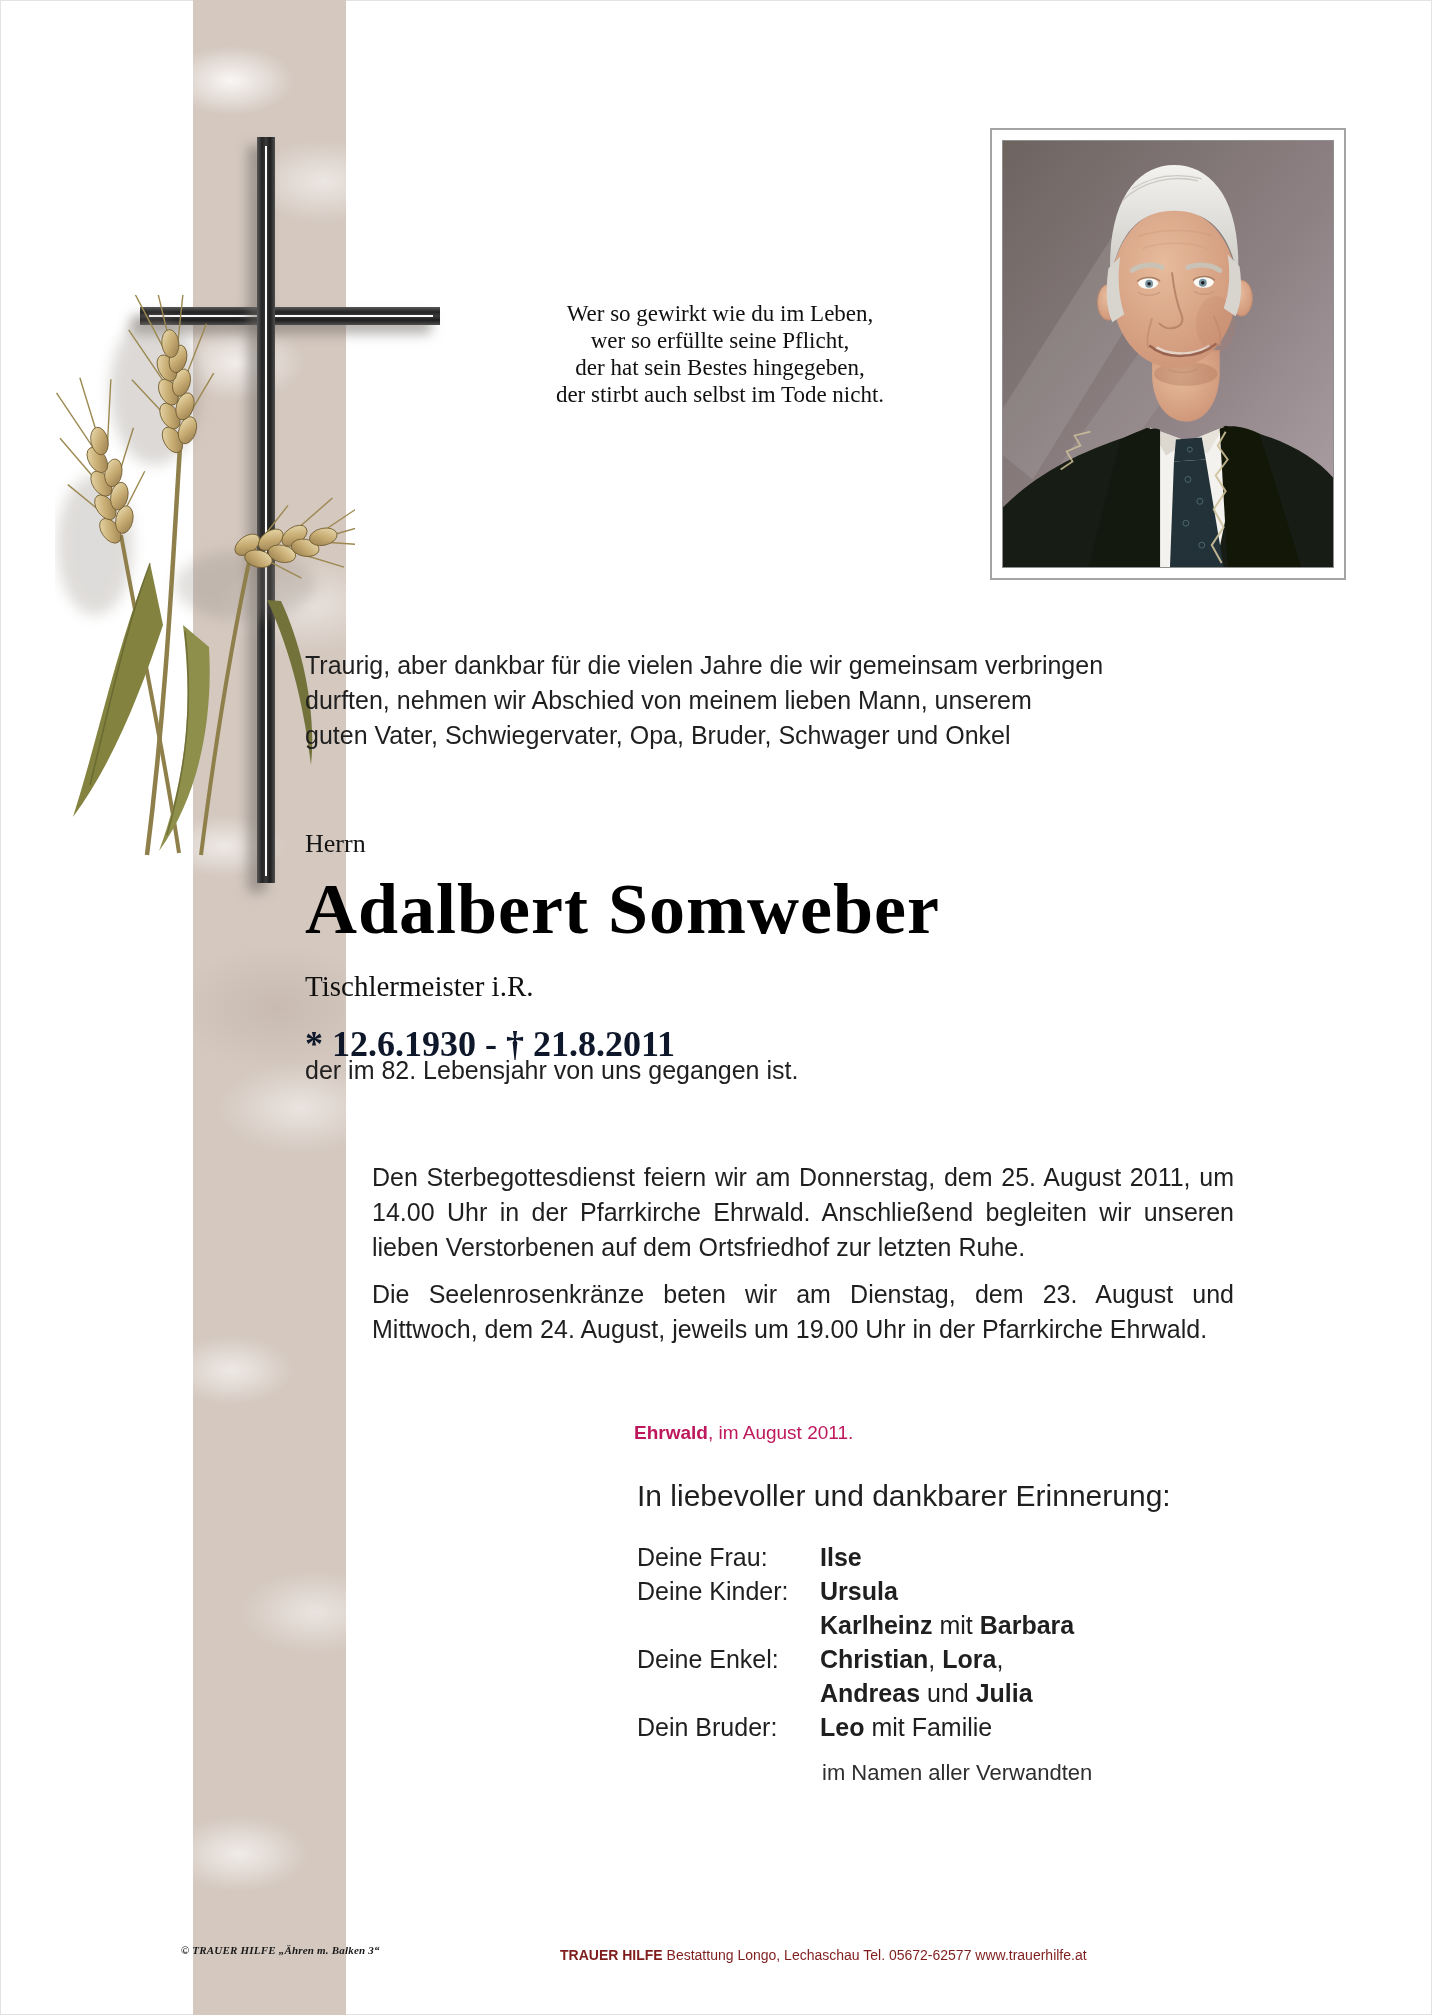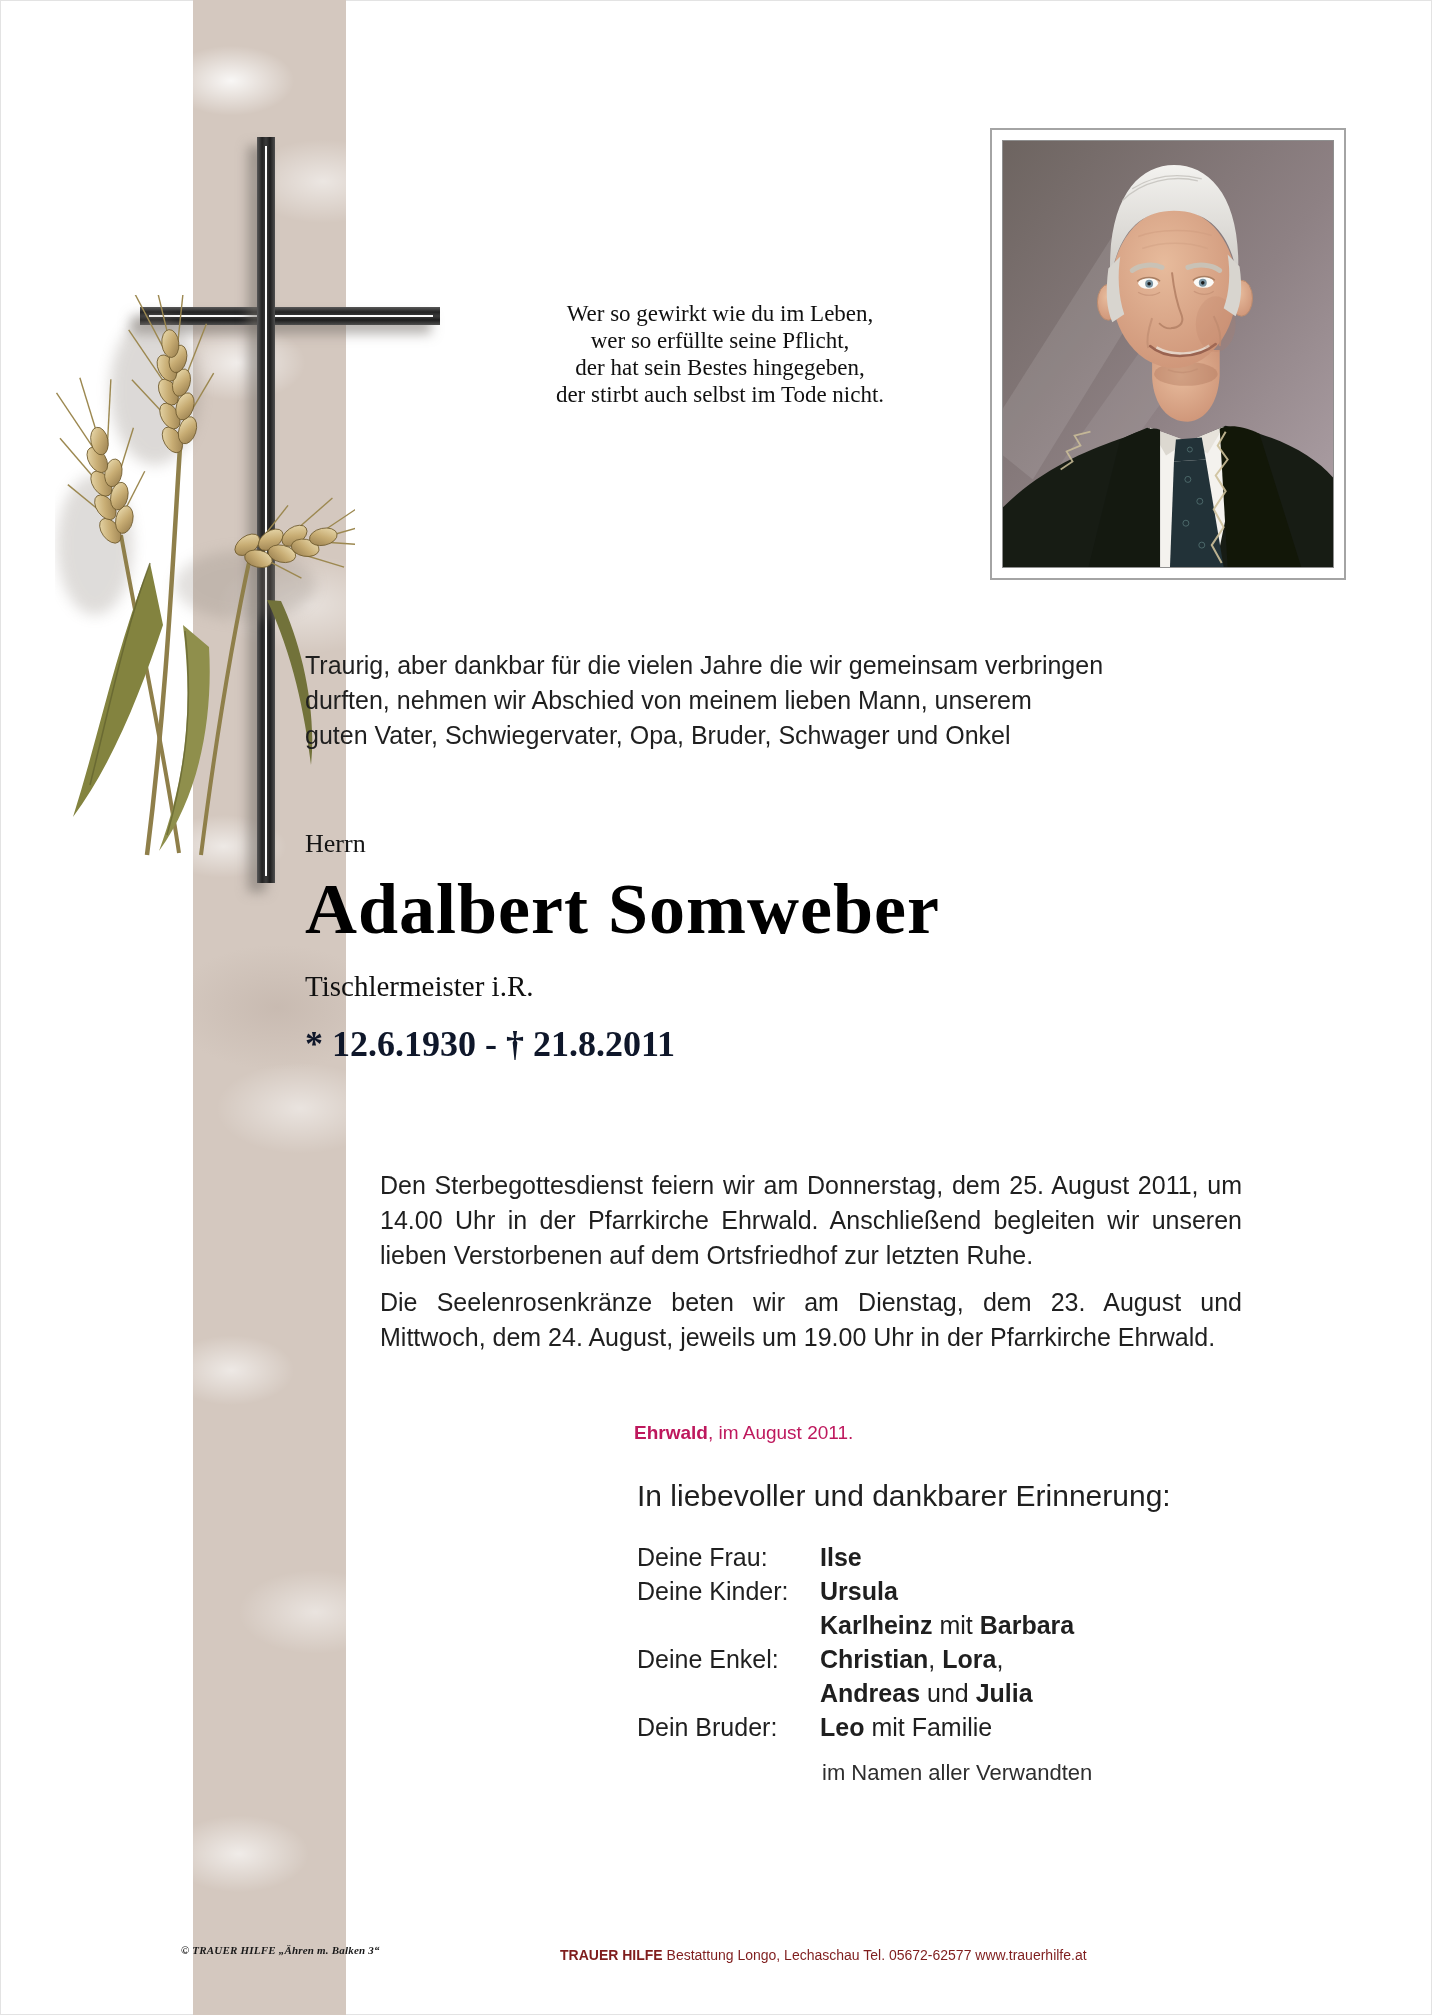--- a/index.html
+++ b/index.html
@@ -51,21 +51,21 @@
   .poem{
     position:absolute;left:490px;top:300px;width:460px;text-align:center;
     font-family:"Liberation Serif",serif;font-size:23px;line-height:27px;color:#101010;
   }
   .intro{top:648px;font-size:25px;line-height:35px;color:#1f1f1f;}
   .salutation{top:800px;font-size:26px;color:#141414;}
   .name{top:844px;font-size:72px;font-weight:700;letter-spacing:1px;line-height:1;color:#000;}
   .profession{top:941px;font-size:29px;color:#101010;}
   .dates{top:994px;font-size:36px;font-weight:600;color:#0f172a;font-family:Liberation Serif, serif;}
   .ageline{top:1056px;font-size:25px;color:#1f1f1f;}
-  .para{position:absolute;left:368px;width:862px;margin:12px;font-size:25px;line-height:35px;
+  .para{position:absolute;left:368px;width:862px;margin:4px;font-size:25px;line-height:35px;
         text-align:justify;color:#1f1f1f;}
   .p1{top:1156px;} .p2{top:1273px;}
   .place-date{position:absolute;left:634px;top:1422px;font-size:19px;color:#be185d;}
   .remembrance{position:absolute;left:637px;top:1479px;font-size:30px;color:#1f1f1f;}
   .family{position:absolute;left:637px;top:1540px;font-size:25px;color:#1f1f1f;}
   .fam-row{display:flex;line-height:34px;}
   .fam-label{flex:0 0 183px;width:183px;}
   .b{font-weight:bold;}
   .in-names{position:absolute;left:822px;top:1760px;font-size:22px;color:#2e2e2e;}
   .copyright{
@@ -272,20 +272,21 @@
   <div class="ctr intro">
     <div>Traurig, aber dankbar für die vielen Jahre die wir gemeinsam verbringen</div>
     <div>durften, nehmen wir Abschied von meinem lieben Mann, unserem</div>
     <div>guten Vater, Schwiegervater, Opa, Bruder, Schwager und Onkel</div>
   </div>
 
   <div class="ctr serif salutation">Herrn</div>
   <div class="ctr serif name">Adalbert Somweber</div>
   <div class="ctr serif profession">Tischlermeister i.R.</div>
   <div class="ctr serif dates">* 12.6.1930  - † 21.8.2011</div>
+  <div class="ctr ageline">der im 82. Lebensjahr von uns gegangen ist.</div>
 
   <p class="para p1">Den Sterbegottesdienst feiern wir am Donnerstag, dem 25. August 2011, um 14.00 Uhr in der Pfarrkirche Ehrwald. Anschließend begleiten wir unseren lieben Verstorbenen auf dem Ortsfriedhof zur letzten Ruhe.</p>
   <p class="para p2">Die Seelenrosenkränze beten wir am Dienstag, dem 23. August und Mittwoch, dem 24. August, jeweils um 19.00 Uhr in der Pfarrkirche Ehrwald.</p>
 
   <div class="place-date">
     <span class="b">Ehrwald</span><span>, im August 2011.</span>
   </div>
 
   <div class="remembrance">In liebevoller und dankbarer Erinnerung:</div>
 

